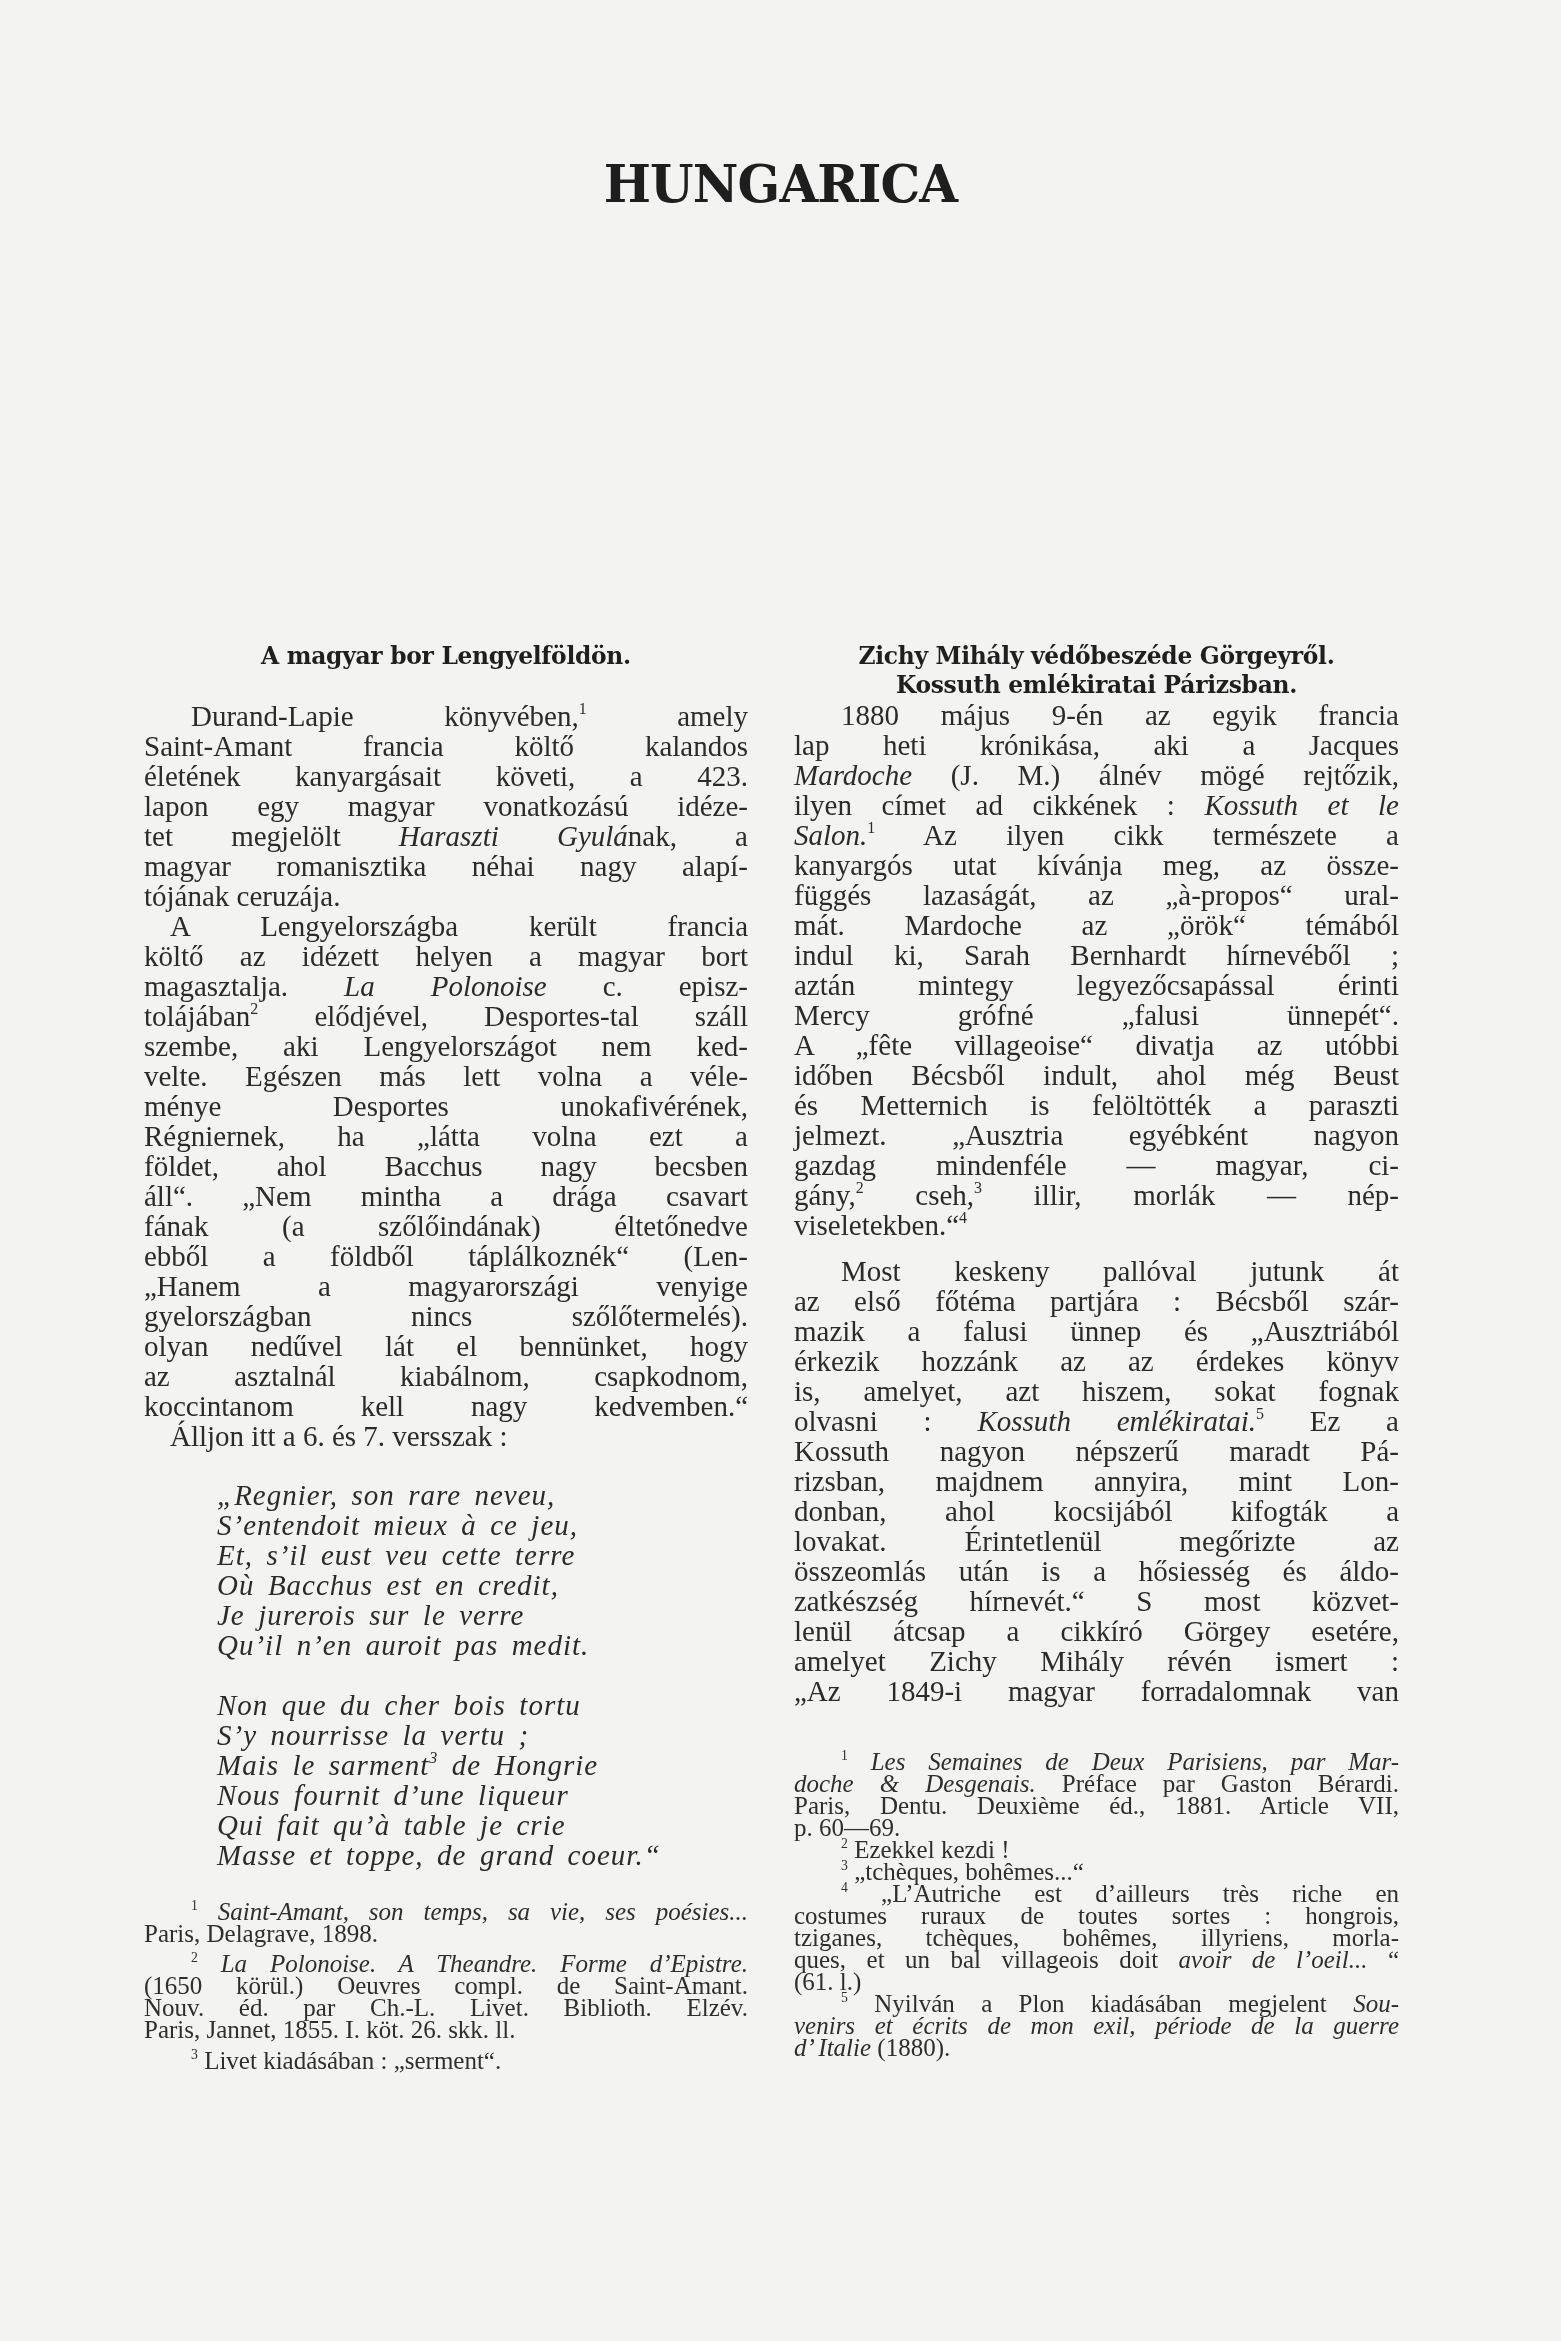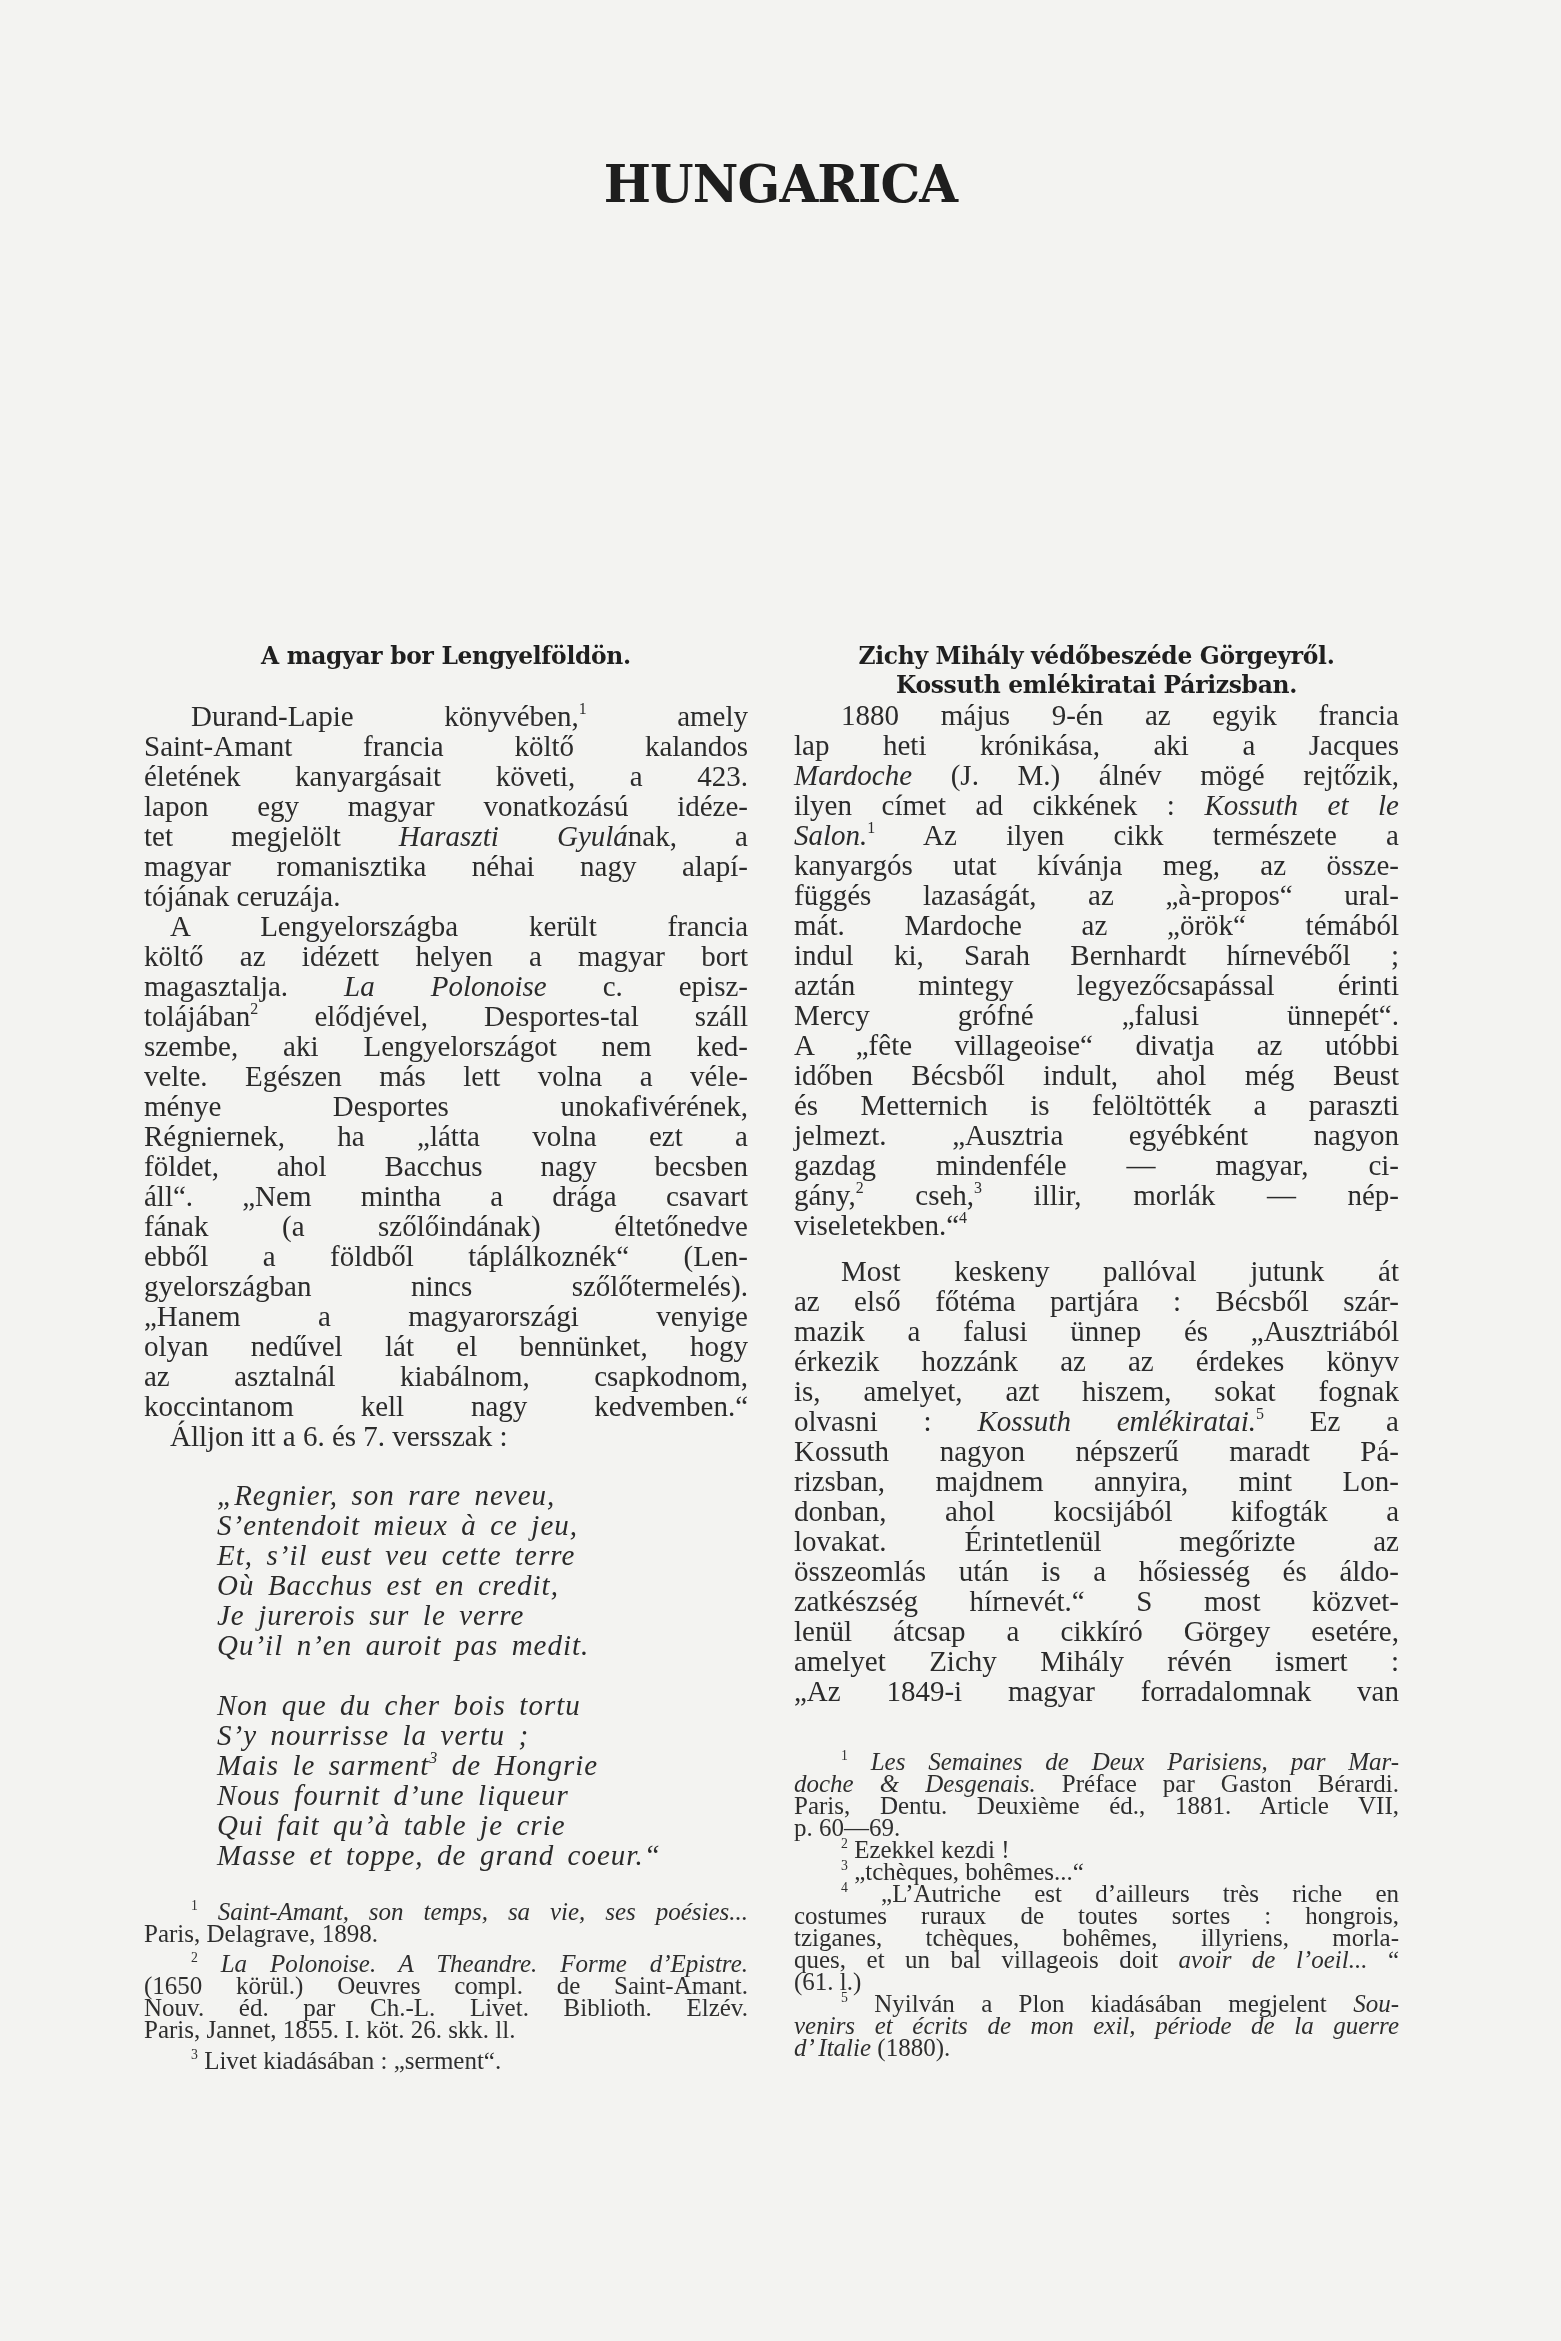--- a/index.html
+++ b/index.html
@@ -94,22 +94,22 @@
           <span class="ln"><span>magasztalja. </span><span class="it">La Polonoise</span><span> c. episz-</span></span>
           <span class="ln"><span>tolájában</span><sup>2</sup><span> elődjével, Desportes-tal száll</span></span>
           <span class="ln"><span>szembe, aki Lengyelországot nem ked-</span></span>
           <span class="ln"><span>velte. Egészen más lett volna a véle-</span></span>
           <span class="ln"><span>ménye Desportes unokafivérének,</span></span>
           <span class="ln"><span>Régniernek, ha „látta volna ezt a</span></span>
           <span class="ln"><span>földet, ahol Bacchus nagy becsben</span></span>
           <span class="ln"><span>áll“. „Nem mintha a drága csavart</span></span>
           <span class="ln"><span>fának (a szőlőindának) éltetőnedve</span></span>
           <span class="ln"><span>ebből a földből táplálkoznék“ (Len-</span></span>
+          <span class="ln"><span>„Hanem a magyarországi venyige</span></span>
           <span class="ln"><span>gyelországban nincs szőlőtermelés).</span></span>
-          <span class="ln"><span>„Hanem a magyarországi venyige</span></span>
           <span class="ln"><span>olyan nedűvel lát el bennünket, hogy</span></span>
           <span class="ln"><span>az asztalnál kiabálnom, csapkodnom,</span></span>
           <span class="ln"><span>koccintanom kell nagy kedvemben.“</span></span>
         </div>
       <div>
           <span class="ln last indent-s"><span>Álljon itt a 6. és 7. versszak :</span></span>
         </div>
     </div>
     <div class="poem" style="margin-top:29.5px;">
       <div>

